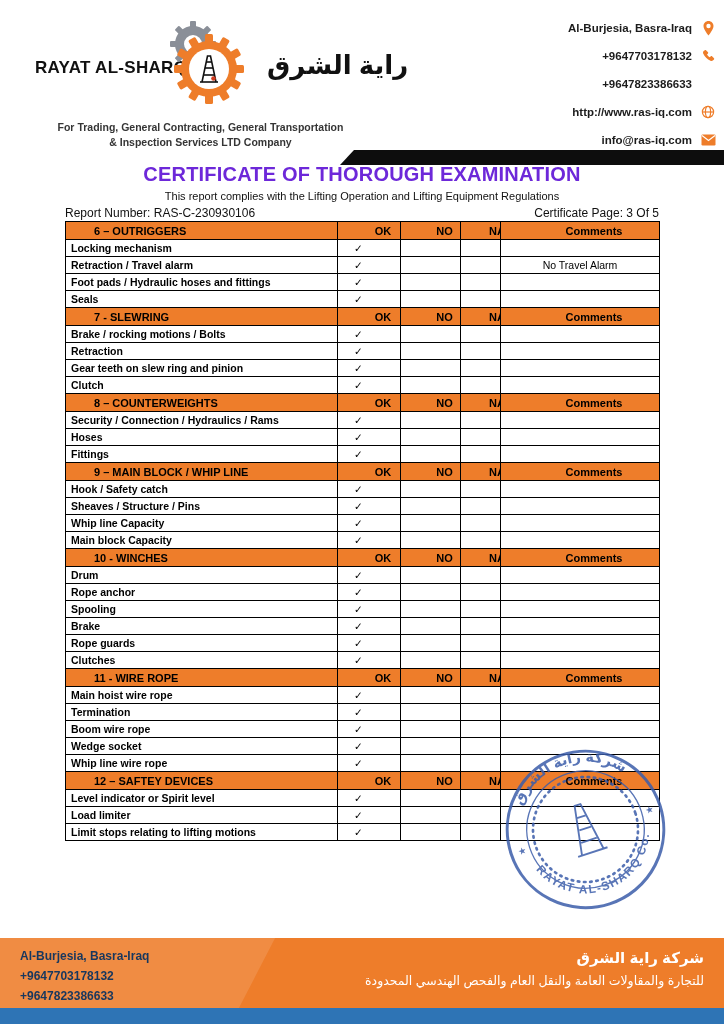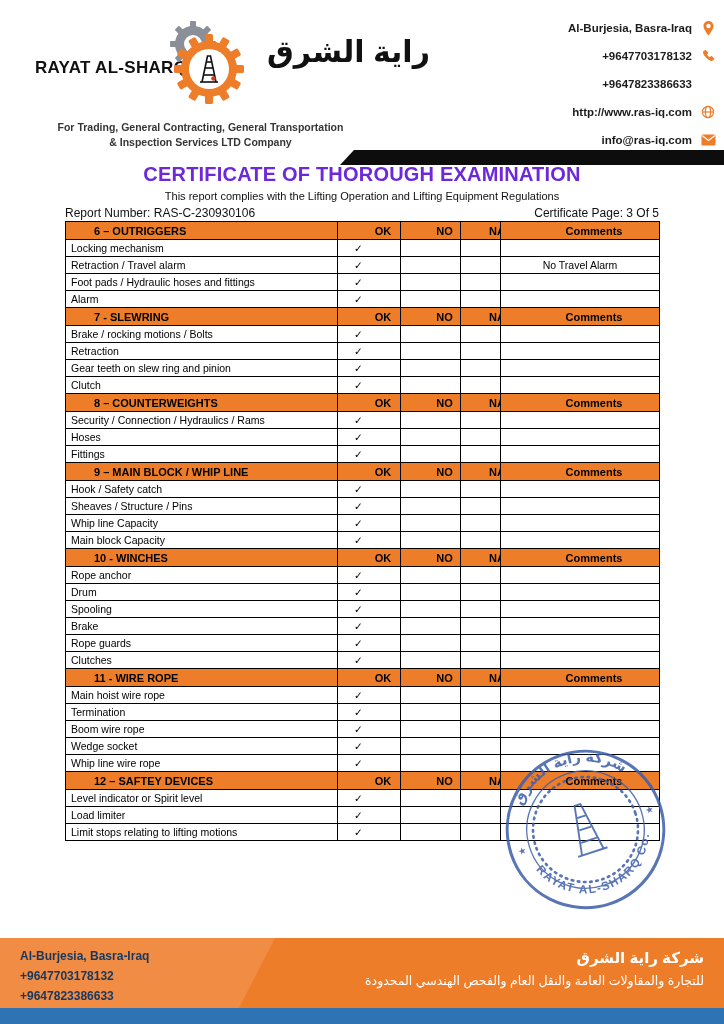--- a/index.html
+++ b/index.html
@@ -4,41 +4,41 @@
 <style>
   * { margin:0; padding:0; box-sizing:border-box; }
   html,body { background:#ffffff; }
   body { font-family:"Liberation Sans","DejaVu Sans",sans-serif; }
   .page { position:relative; width:724px; height:1024px; background:#fff; overflow:hidden; }
 
   
   .logo-area { position:absolute; left:35px; top:14px; width:345px; height:106px; }
   .company-en { position:absolute; left:0; top:44px; font-size:17px; font-weight:bold; color:#111; letter-spacing:.3px; white-space:nowrap; }
   .gear-svg { position:absolute; left:122px; top:0; }
-  .company-ar { position:absolute; left:232px; top:20px; font-size:30px; font-weight:bold; color:#111; white-space:nowrap; }
+  .company-ar { position:absolute; left:232px; top:36px; font-size:26px; font-weight:bold; color:#111; white-space:nowrap; }
   .tagline { position:absolute; left:28px; top:120px; width:345px; text-align:center; font-size:10.5px; font-weight:bold; color:#353535; line-height:15px; }
 
   .contacts { position:absolute; right:8px; top:18px; width:230px; }
   .contact-row { position:absolute; right:0; height:20px; display:flex; align-items:center; justify-content:flex-end; gap:8px; }
   .contact-text { font-size:11.5px; font-weight:600; color:#1c1c1c; white-space:nowrap; }
   .contact-icon { width:16px; height:16px; display:flex; align-items:center; justify-content:center; }
 
   .black-bar { position:absolute; left:340px; right:0; top:150px; height:15px; background:#0d0d0d;
                clip-path:polygon(14px 0, 100% 0, 100% 100%, 0 100%); }
 
   
   .cert-title { position:absolute; top:163px; left:0; width:100%; text-align:center; font-size:20px; font-weight:800; color:#6d28d9; letter-spacing:.2px; }
   .cert-sub { position:absolute; top:190px; left:0; width:100%; text-align:center; font-size:11px; color:#111; }
   .report-row { position:absolute; top:206px; left:65px; width:594px; display:flex; justify-content:space-between; font-size:12px; color:#111; }
 
   
   table.checklist { position:absolute; left:65px; top:221px; width:594px; border-collapse:collapse; table-layout:fixed; }
   table.checklist td { border:1px solid #000; height:17px; font-size:10.5px; color:#000; overflow:hidden; white-space:nowrap; vertical-align:middle; }
   tr.section-row td { background:#EE7D2A; font-weight:bold; font-size:11px; height:18px;padding-left:28px; }
-  td.c-label { text-align:left; padding-left:5px; font-weight:normal; }
+  td.c-label { text-align:left; padding-left:5px; font-weight:bold; }
   td.c-col { text-align:center; }
   td.check { text-align:left; padding-left:16px; font-size:11px; }
   td.comment { font-size:9px; font-weight:normal; }
 
   
   .stamp { position:absolute; left:498px; top:742px; width:175px; height:175px; opacity:.85; pointer-events:none; }
 
   
   .footer-orange { position:absolute; left:0; top:938px; width:724px; height:70px; background:#EE7D2A; }
   .footer-accent { position:absolute; left:0; top:0; width:100%; height:100%; background:rgba(255,255,255,.12);
@@ -196,21 +196,21 @@
           <td class="c-col comment">No Travel Alarm</td>
         </tr>
         <tr>
           <td class="c-label">Foot pads / Hydraulic hoses and fittings</td>
           <td class="c-col check">✓</td>
           <td class="c-col"></td>
           <td class="c-col"></td>
           <td class="c-col comment"></td>
         </tr>
         <tr>
-          <td class="c-label">Alarm</td>
+          <td class="c-label">Seals</td>
           <td class="c-col check">✓</td>
           <td class="c-col"></td>
           <td class="c-col"></td>
           <td class="c-col comment"></td>
         </tr>
         <tr class="section-row">
           <td class="c-label">7 - SLEWRING</td>
           <td class="c-col">OK</td>
           <td class="c-col">NO</td>
           <td class="c-col">NA</td>
@@ -308,28 +308,28 @@
           <td class="c-col comment"></td>
         </tr>
         <tr class="section-row">
           <td class="c-label">10 - WINCHES</td>
           <td class="c-col">OK</td>
           <td class="c-col">NO</td>
           <td class="c-col">NA</td>
           <td class="c-col">Comments</td>
         </tr>
         <tr>
+          <td class="c-label">Drum</td>
+          <td class="c-col check">✓</td>
+          <td class="c-col"></td>
+          <td class="c-col"></td>
+          <td class="c-col comment"></td>
+        </tr>
+        <tr>
           <td class="c-label">Rope anchor</td>
-          <td class="c-col check">✓</td>
-          <td class="c-col"></td>
-          <td class="c-col"></td>
-          <td class="c-col comment"></td>
-        </tr>
-        <tr>
-          <td class="c-label">Drum</td>
           <td class="c-col check">✓</td>
           <td class="c-col"></td>
           <td class="c-col"></td>
           <td class="c-col comment"></td>
         </tr>
         <tr>
           <td class="c-label">Spooling</td>
           <td class="c-col check">✓</td>
           <td class="c-col"></td>
           <td class="c-col"></td>

